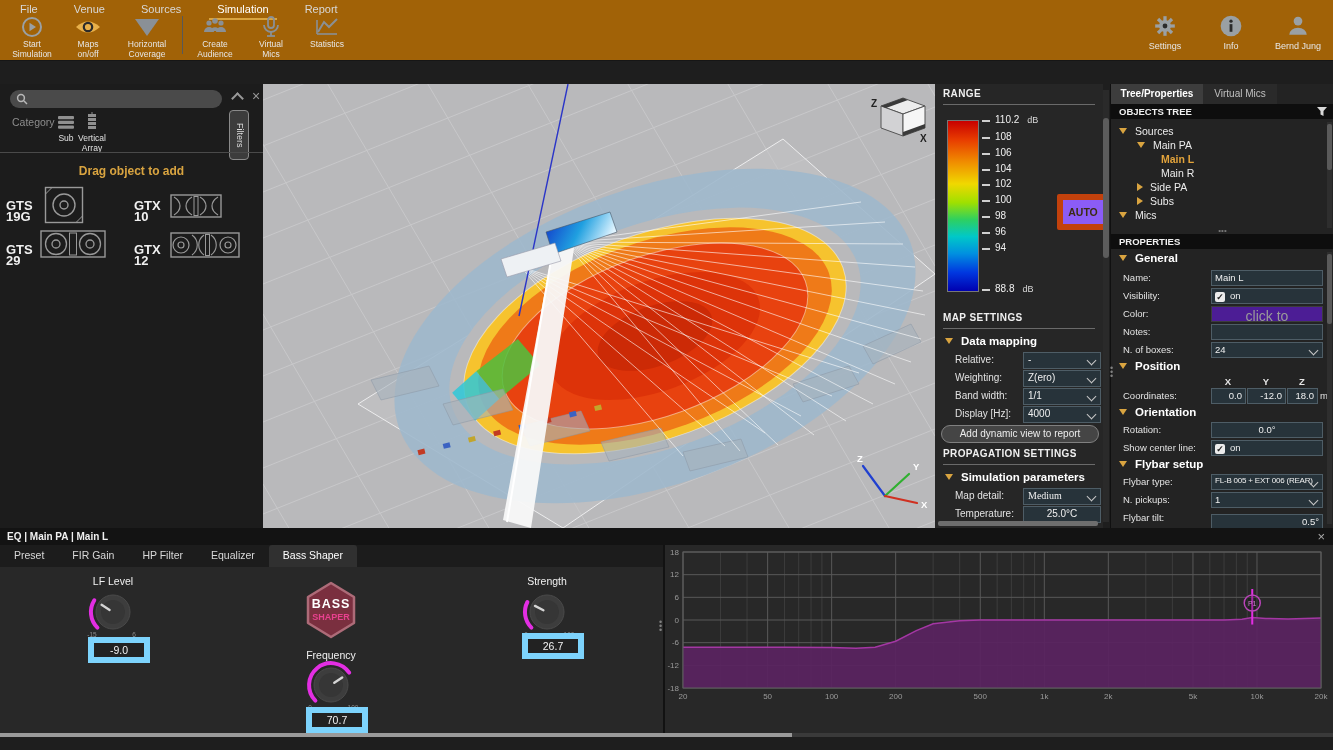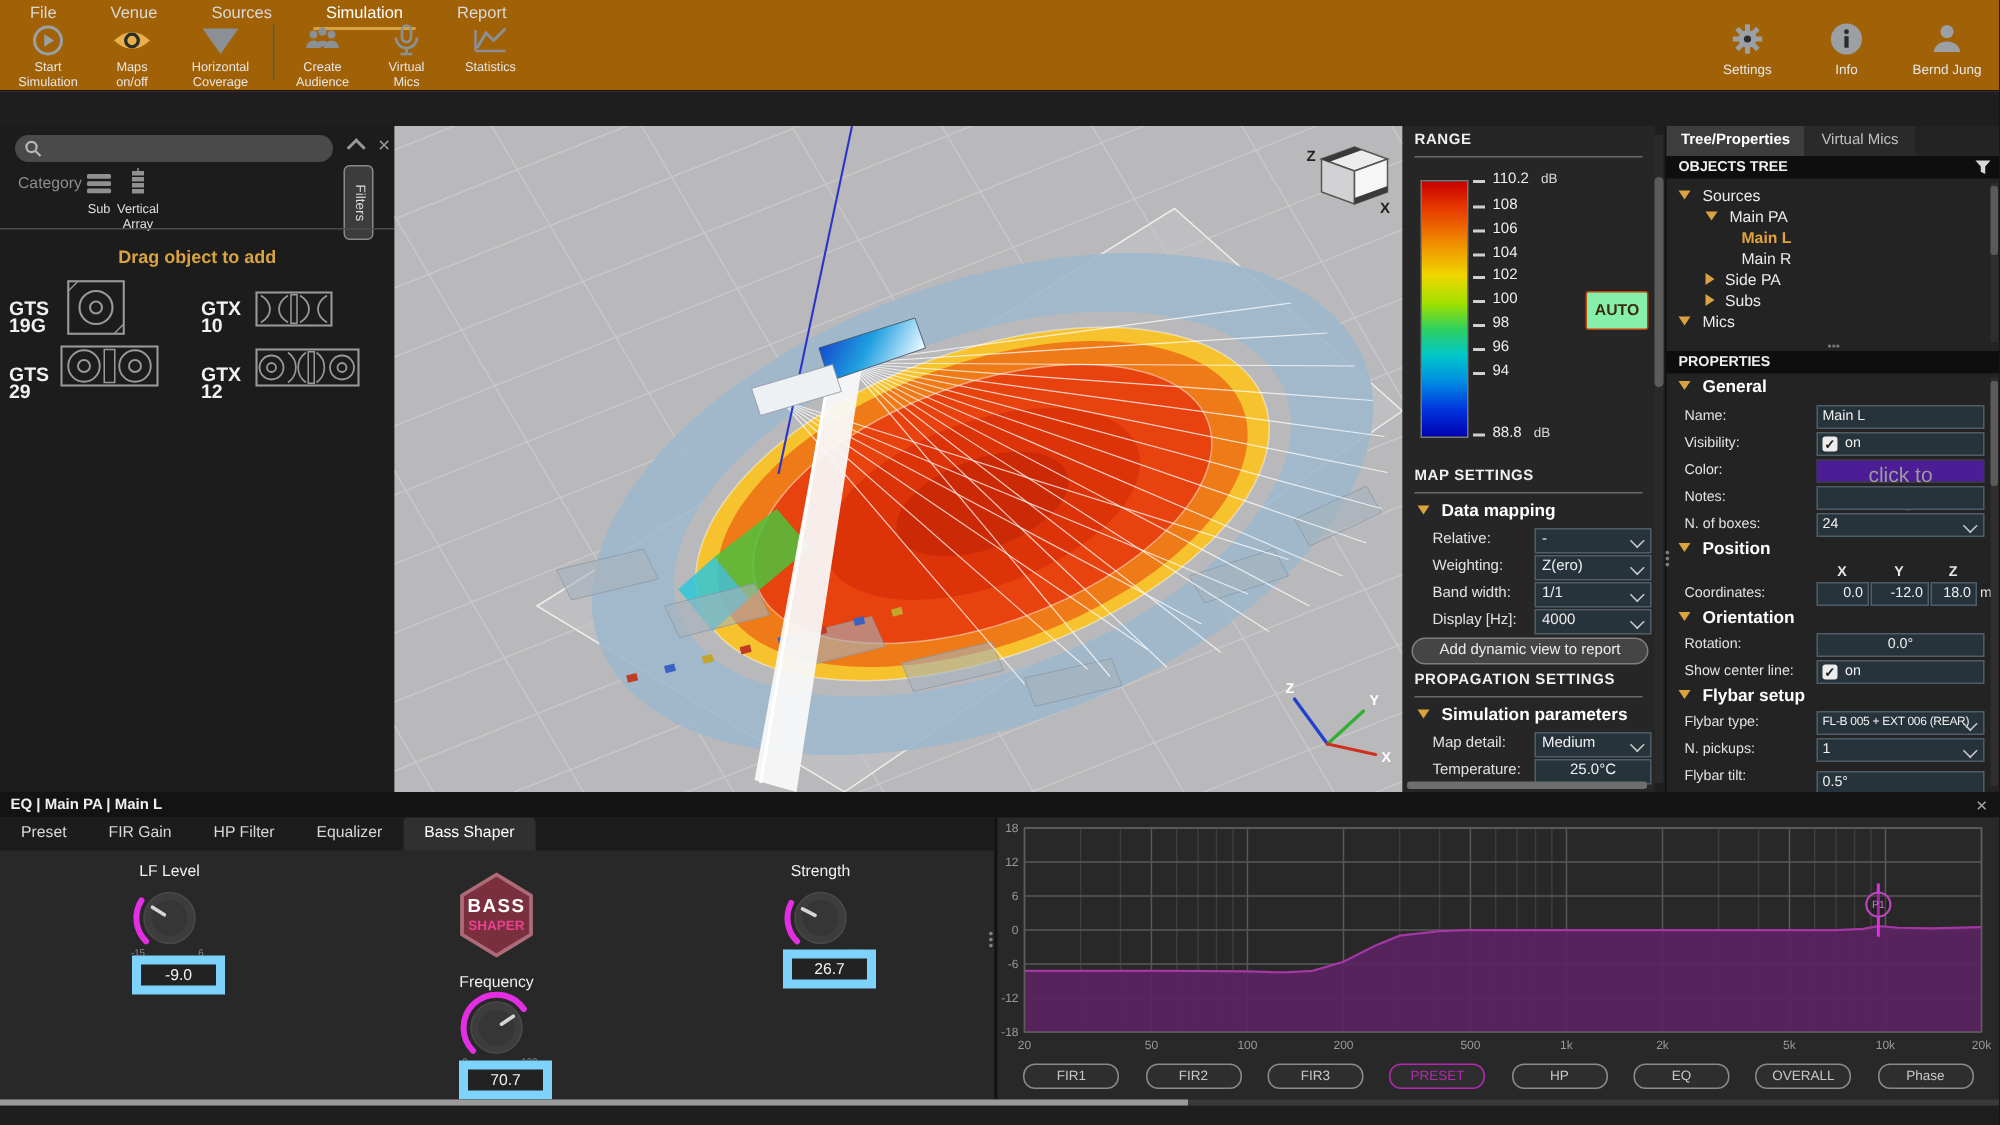--- a/index.html
+++ b/index.html
@@ -31,21 +31,21 @@
   .viewport{position:absolute;left:263px;top:84px;width:672px;height:444px;background:#b9b9bb;}
   
   .midcol{position:absolute;left:935px;top:84px;width:168px;height:444px;background:#262626;}
   .phead{position:absolute;left:0;width:100%;height:15px;font-size:10px;font-weight:bold;color:#f0f0f0;letter-spacing:.4px;padding-left:8px;box-sizing:border-box;}
   .phead:after{content:"";position:absolute;left:8px;right:8px;bottom:-2px;height:1px;background:#6a6a6a;}
   .gradbar{position:absolute;left:12px;top:36px;width:30px;height:170px;border:1px solid #777;
     background:linear-gradient(#c80000 0%,#e83c00 11%,#f08c00 24%,#f0d800 37%,#9fe000 48%,#2ed060 58%,#00c8c8 68%,#0090e0 78%,#0038e0 89%,#0000b0 100%);}
   .rtickdash{position:absolute;left:47px;width:8px;height:2px;background:#cfcfcf;}
   .rticklab{position:absolute;left:60px;font-size:10px;color:#f0f0f0;}
   .runit{font-size:9px;color:#d8d8d8;margin-left:8px;}
-  .autobtn{position:absolute;left:122px;top:110px;width:40px;height:24px;background:#86efac;border:1px solid #c2410c;border-radius:2px;color:#3a2c10;font-weight:bold;font-size:10.5px;text-align:center;line-height:24px;}
+  .autobtn{position:absolute;left:122px;top:110px;width:40px;height:24px;background:#8b5cf6;border:6px solid #c2410c;border-radius:2px;color:#3a2c10;font-weight:bold;font-size:10.5px;text-align:center;line-height:24px;}
   .secthead{position:absolute;font-size:11.5px;font-weight:bold;color:#fff;}
   .tri-a{display:inline-block;width:0;height:0;border-left:4.5px solid transparent;border-right:4.5px solid transparent;border-top:6px solid #d9a440;margin-right:8px;vertical-align:1px;}
   .frow-l{position:absolute;left:20px;font-size:10px;color:#e2e2e2;}
   .field{position:absolute;background:#27333a;border:1px solid #4e5d66;height:14px;font-size:10px;color:#f0f0f0;padding:1px 4px 0;box-sizing:content-box;}
   .chev{position:absolute;right:5px;top:4px;width:6px;height:6px;border-right:1.5px solid #c8c8c8;border-bottom:1.5px solid #c8c8c8;transform:rotate(45deg);}
   .wbtn{position:absolute;border:1px solid #808080;border-radius:9px;background:#454545;color:#ececec;font-size:10px;text-align:center;}
   .hscroll{position:absolute;left:3px;top:437px;width:160px;height:5px;background:#6e6e6e;border-radius:2px;}
   .vscroll{position:absolute;left:1103px;top:90px;width:6px;height:432px;background:#2a2a2a;}
   .vscroll .thumb{position:absolute;left:0;top:28px;width:6px;height:140px;background:#5c5c5c;border-radius:3px;}
   
@@ -417,21 +417,21 @@
     <div class="field" style="left:88px;top:286px;width:68px;"><span>Z(ero)</span><span class="chev"></span></div>
     <div class="frow-l" style="top:306px;">Band width:</div>
     <div class="field" style="left:88px;top:304px;width:68px;"><span>1/1</span><span class="chev"></span></div>
     <div class="frow-l" style="top:324px;">Display [Hz]:</div>
     <div class="field" style="left:88px;top:322px;width:68px;"><span>4000</span><span class="chev"></span></div>
     <div class="wbtn" style="left:6px;top:341px;width:156px;height:16px;line-height:16px;">Add dynamic view to report</div>
 
     <div class="phead" style="top:364px;">PROPAGATION SETTINGS</div>
     <div class="secthead" style="left:10px;top:387px;"><span class="tri-a"></span><span>Simulation parameters</span></div>
     <div class="frow-l" style="top:406px;">Map detail:</div>
-    <div class="field" style="left:88px;top:404px;width:68px;"><span>Medium</span><span class="chev"></span></div>
+    <div class="field" style="left:88px;top:404px;width:68px;font-family:Liberation Serif, serif;"><span>Medium</span><span class="chev"></span></div>
     <div class="frow-l" style="top:424px;">Temperature:</div>
     <div class="field" style="left:88px;top:422px;width:68px;text-align:center;">25.0°C</div>
     <div class="hscroll"></div>
   </div>
   <div class="vscroll">
       <div class="thumb"></div>
     </div>
 
   <div class="right">
     <div class="rtab active" style="left:0;width:92px;">Tree/Properties</div>
@@ -481,21 +481,21 @@
     <div class="pfield" style="top:338px;text-align:center;">0.0°</div>
     <div class="plabel" style="top:358px;">Show center line:</div>
     <div class="pfield" style="top:356px;"><span class="cbox">✓</span><span>on</span></div>
 
     <div class="secthead" style="left:8px;top:374px;"><span class="tri-a"></span><span>Flybar setup</span></div>
     <div class="plabel" style="top:392px;">Flybar type:</div>
     <div class="pfield" style="top:390px;font-size:8px;letter-spacing:-0.2px;"><span>FL-B 005 + EXT 006 (REAR)</span><span class="chev"></span></div>
     <div class="plabel" style="top:410px;">N. pickups:</div>
     <div class="pfield" style="top:408px;"><span>1</span><span class="chev"></span></div>
     <div class="plabel" style="top:428px;">Flybar tilt:</div>
-    <div class="pfield" style="top:430px;text-align:left;">0.5°</div>
+    <div class="pfield" style="top:430px;text-align:right;">0.5°</div>
     <div class="sb" style="right:2px;top:168px;height:272px;">
         <div class="thumb" style="top:2px;height:70px;"></div>
       </div>
     <div class="handledots" style="left:-1px;top:282px;">•<br>•<br>•</div>
   </div>
 
   <div class="bottombar">
     <span>EQ | Main PA | Main L</span>
     <span class="closex">×</span>
   </div>
@@ -607,27 +607,17 @@
         <line x1="18" y1="143" x2="656" y2="143" stroke="#585858" stroke-width="1"></line>
         <text x="14" y="145.5" fill="#9a9a9a" font-size="8" text-anchor="end" font-family="&quot;Liberation Sans&quot;,sans-serif">-18</text>
         <path d="M18.0 102.2 L119.5 102.2 L166.6 102.6 L190.9 103.3 L210.1 102.2 L230.7 96.2 L251.3 85.6 L268.1 78.8 L294.7 75.8 L315.3 75.0 L480.8 75.0 L559.0 75.0 L577.0 74.2 L587.2 72.4 L600.8 73.5 L623.1 73.9 L656.0 73.1 L656 143 L18 143 Z" fill="#5a2361" fill-opacity="0.92"></path>
         <path d="M18.0 102.2 L119.5 102.2 L166.6 102.6 L190.9 103.3 L210.1 102.2 L230.7 96.2 L251.3 85.6 L268.1 78.8 L294.7 75.8 L315.3 75.0 L480.8 75.0 L559.0 75.0 L577.0 74.2 L587.2 72.4 L600.8 73.5 L623.1 73.9 L656.0 73.1" fill="none" stroke="#a437a4" stroke-width="1.5"></path>
         <rect x="18" y="7" width="638" height="136" fill="none" stroke="#5e5e5e"></rect>
         <line x1="587.2435076468882" y1="44.022222222222226" x2="587.2435076468882" y2="79.53333333333333" stroke="#e32ee3" stroke-width="2"></line>
         <circle cx="587.2435076468882" cy="58" r="8" fill="rgba(20,20,20,0.3)" stroke="#bb44bb" stroke-width="1.5"></circle>
         <text x="587.2435076468882" y="60.5" fill="#cf7bcf" font-size="7" text-anchor="middle" font-family="&quot;Liberation Sans&quot;,sans-serif">P1</text>
       </svg>
   </div>
-  <div class="gbuttons">
-    <div class="pill">FIR1</div>
-    <div class="pill">FIR2</div>
-    <div class="pill">FIR3</div>
-    <div class="pill active">PRESET</div>
-    <div class="pill">HP</div>
-    <div class="pill">EQ</div>
-    <div class="pill">OVERALL</div>
-    <div class="pill">Phase</div>
-  </div>
 
   <div class="hstrip">
       <div class="thumb"></div>
     </div>
 </div>
 
 </body></html>

